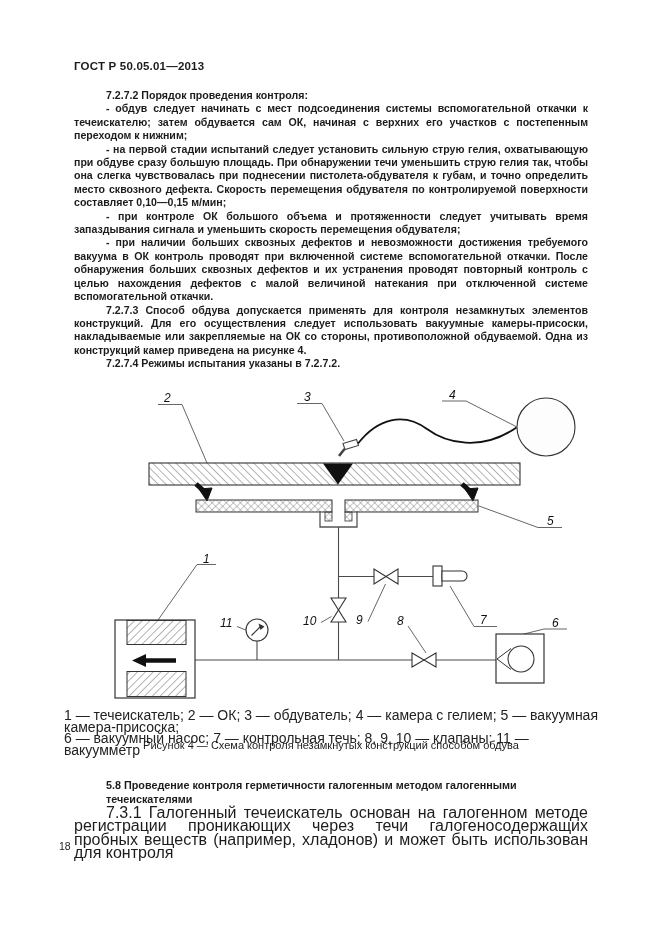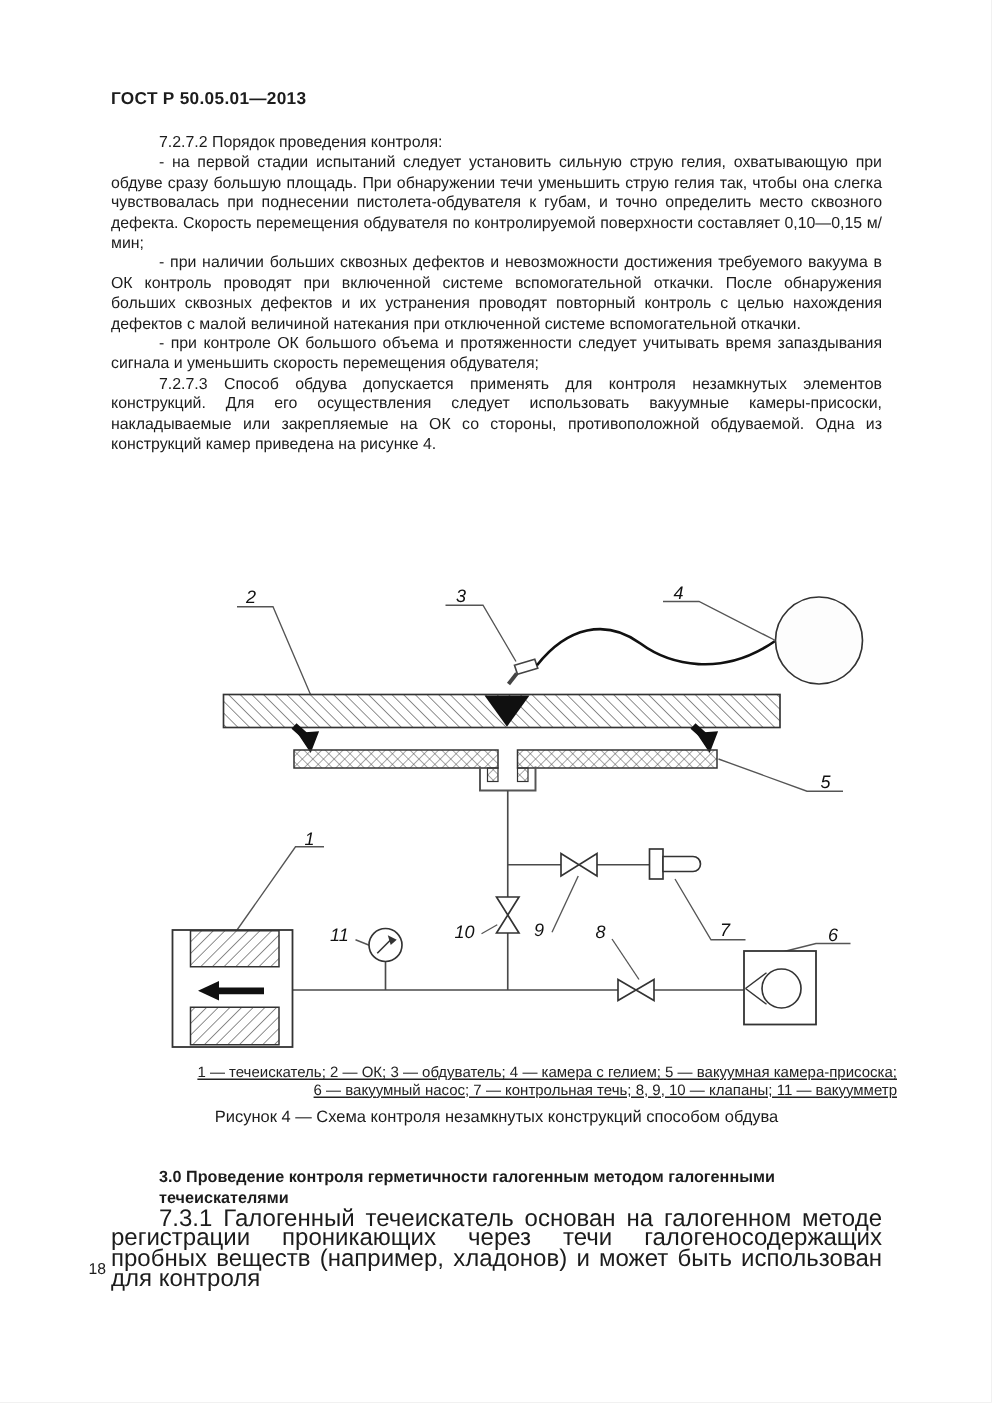--- a/index.html
+++ b/index.html
@@ -7,27 +7,27 @@
     position:relative; width:661px; height:935px; background:#ffffff;
     font-family:"Liberation Sans", sans-serif; color:#1c1c1c; overflow:hidden;
     margin:0 auto;
   }
   .doc-header {
     position:absolute; left:74px; top:60px;
     font-size:11.5px; font-weight:bold; letter-spacing:.2px;
   }
   .body-text {
     position:absolute; left:74px; top:89px; width:514px;
-    font-size:10.6px; line-height:13.4px; text-align:justify;
+    font-size:10.6px; line-height:13.4px; text-align:justify;font-weight:bold;
   }
   .body-text p { margin:0; text-indent:32px; }
   .figure-wrap { position:absolute; left:60px; top:385px; width:560px; height:322px; }
   .fig-legend {
     position:absolute; left:64px; top:710px; width:534px;
-    font-size:10px; line-height:11.5px; text-align:right; color:#222;text-decoration:underline;
+    font-size:14px; line-height:11.5px; text-align:left; color:#222;
   }
   .fig-caption {
     position:absolute; left:74px; top:739px; width:514px;
     font-size:11px; text-align:center; color:#1c1c1c;
   }
   .sec-heading {
     position:absolute; left:106px; top:779px; width:452px;
     font-size:10.8px; line-height:13.6px; font-weight:bold;
   }
   .sec-para {
@@ -42,24 +42,26 @@
 </style>
 </head>
 <body>
 
 <div class="page">
 
   <div class="doc-header">ГОСТ Р 50.05.01—2013</div>
 
   <div class="body-text">
     <p>7.2.7.2 Порядок проведения контроля:</p>
+    <p>- обдув следует начинать с мест подсоединения системы вспомогательной откачки к течеискателю; затем обдувается сам ОК, начиная с верхних его участков с постепенным переходом к нижним;</p>
     <p>- на первой стадии испытаний следует установить сильную струю гелия, охватывающую при обдуве сразу большую площадь. При обнаружении течи уменьшить струю гелия так, чтобы она слегка чувствовалась при поднесении пистолета-обдувателя к губам, и точно определить место сквозного дефекта. Скорость перемещения обдувателя по контролируемой поверхности составляет 0,10—0,15 м/мин;</p>
+    <p>- при контроле ОК большого объема и протяженности следует учитывать время запаздывания сигнала и уменьшить скорость перемещения обдувателя;</p>
     <p>- при наличии больших сквозных дефектов и невозможности достижения требуемого вакуума в ОК контроль проводят при включенной системе вспомогательной откачки. После обнаружения больших сквозных дефектов и их устранения проводят повторный контроль с целью нахождения дефектов с малой величиной натекания при отключенной системе вспомогательной откачки.</p>
-    <p>- при контроле ОК большого объема и протяженности следует учитывать время запаздывания сигнала и уменьшить скорость перемещения обдувателя;</p>
     <p>7.2.7.3 Способ обдува допускается применять для контроля незамкнутых элементов конструкций. Для его осуществления следует использовать вакуумные камеры-присоски, накладываемые или закрепляемые на ОК со стороны, противоположной обдуваемой. Одна из конструкций камер приведена на рисунке 4.</p>
+    <p>7.2.7.4 Режимы испытания указаны в 7.2.7.2.</p>
   </div>
 
   <div class="figure-wrap">
     <svg width="560" height="322" viewBox="60 385 560 322" xmlns="http://www.w3.org/2000/svg">
       <defs>
         <pattern id="hatchA" width="5.5" height="5.5" patternUnits="userSpaceOnUse" patternTransform="rotate(45)">
           <line x1="0" y1="0" x2="0" y2="5.5" stroke="#5a5a5a" stroke-width="0.9"></line>
         </pattern>
         <pattern id="hatchB" width="5.5" height="5.5" patternUnits="userSpaceOnUse" patternTransform="rotate(-45)">
           <line x1="0" y1="0" x2="0" y2="5.5" stroke="#5a5a5a" stroke-width="0.9"></line>
@@ -180,19 +182,19 @@
     </svg>
   </div>
 
   <div class="fig-legend">
     <div>1 — течеискатель; 2 — ОК; 3 — обдуватель; 4 — камера с гелием; 5 — вакуумная камера-присоска;</div>
     <div>6 — вакуумный насос; 7 — контрольная течь; 8, 9, 10 — клапаны; 11 — вакуумметр</div>
   </div>
 
   <div class="fig-caption">Рисунок 4 — Схема контроля незамкнутых конструкций способом обдува</div>
 
-  <div class="sec-heading">3.0 Проведение контроля герметичности галогенным методом галогенными течеискателями</div>
+  <div class="sec-heading">5.8 Проведение контроля герметичности галогенным методом галогенными течеискателями</div>
 
   <p class="sec-para">7.3.1 Галогенный течеискатель основан на галогенном методе регистрации проникающих через течи галогеносодержащих пробных веществ (например, хладонов) и может быть использован для контроля</p>
 
   <div class="page-num">18</div>
 
 </div>
 
 </body></html>

